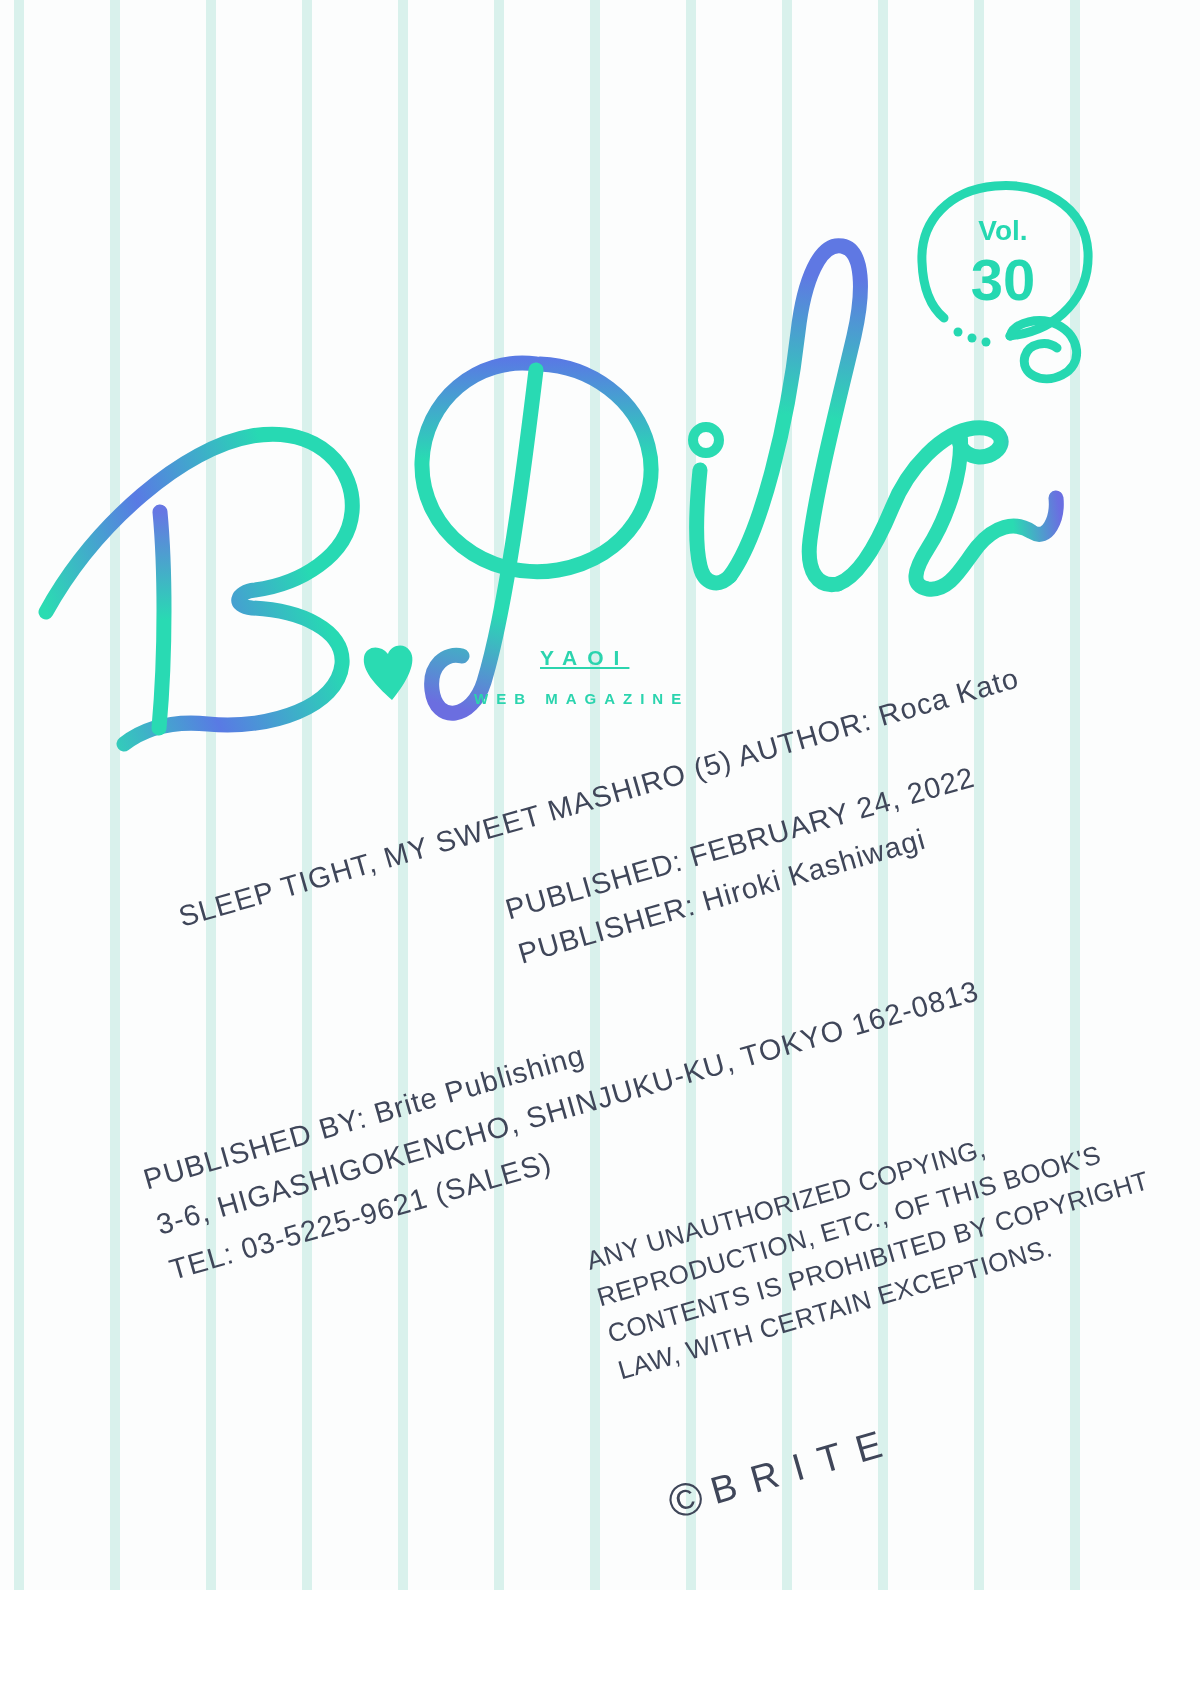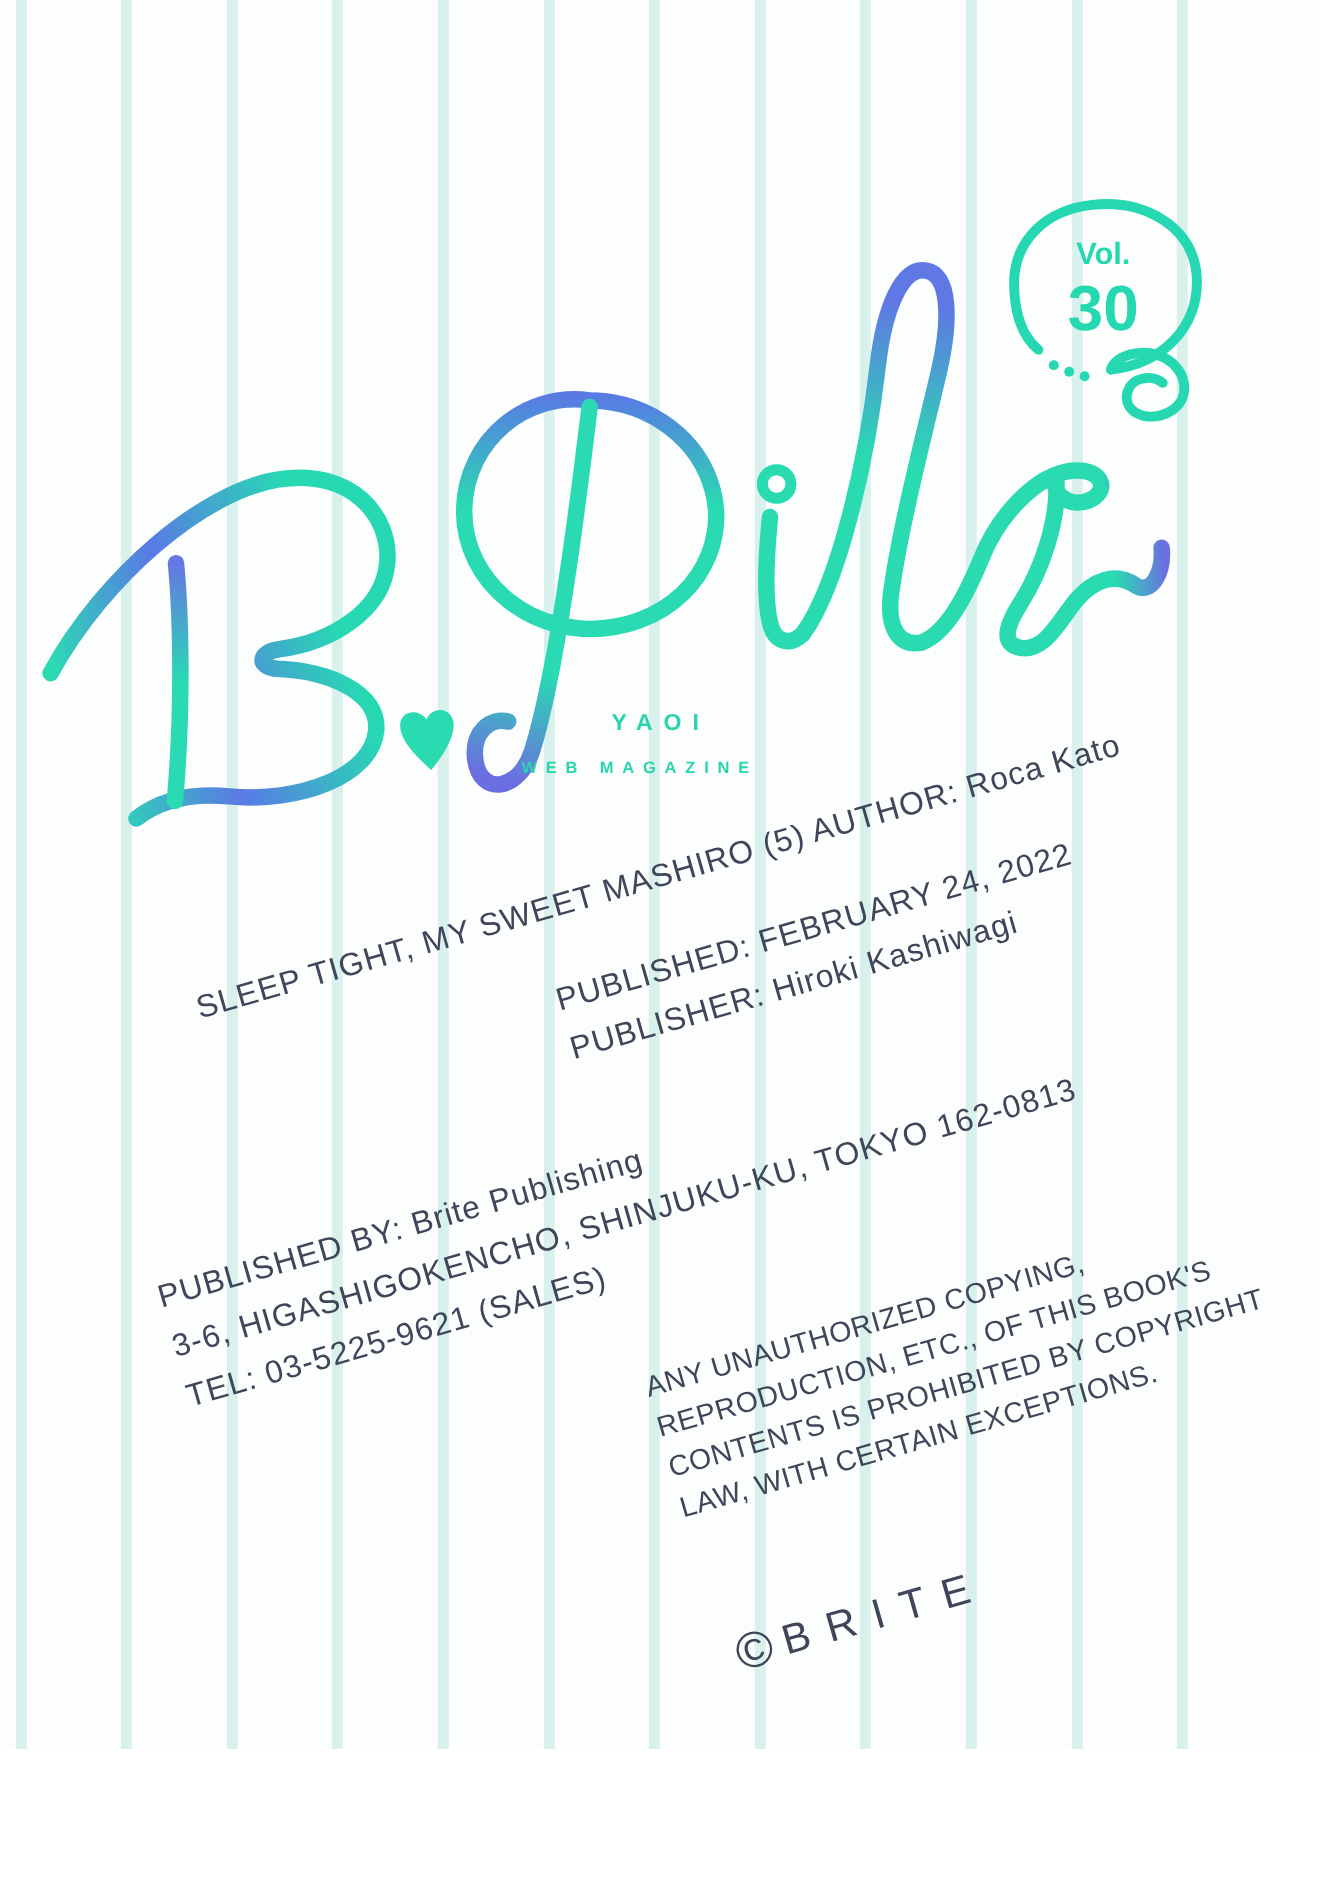--- a/index.html
+++ b/index.html
@@ -7,21 +7,21 @@
   .page{
     position:relative;width:1200px;height:1590px;overflow:hidden;
     background-color:#fcfdfd;
     background-image:repeating-linear-gradient(to right,
       rgba(216,241,236,0) 0px, rgba(216,241,236,0) 86px,
       #d9f1ec 86px, #d9f1ec 96px);
     background-position:-72px 0;
   }
   .logo-svg{position:absolute;left:0;top:0;width:1200px;height:1706px;}
   .tagline{position:absolute;color:#2bd4ae;font-weight:bold;white-space:nowrap;}
-  .tagline.yaoi{left:556px;top:646px;font-size:21px;letter-spacing:10px;}
+  .tagline.yaoi{left:540px;top:646px;font-size:21px;letter-spacing:10px;text-decoration:underline;}
   .tagline.webmag{left:474px;top:690px;font-size:15px;letter-spacing:8px;}
   .rot{position:absolute;transform-origin:0 0;color:#3f4659;white-space:nowrap;}
   .title-line{left:175px;top:902px;transform:rotate(-16deg);font-size:29px;letter-spacing:1px;}
   .pub-block{left:500px;top:888px;transform:rotate(-16deg);font-size:29px;letter-spacing:1px;line-height:46px;}
   .addr-block{left:138px;top:1158px;transform:rotate(-16deg);font-size:29px;letter-spacing:1px;line-height:47px;}
   .copy-block{left:582px;top:1243px;transform:rotate(-16deg);font-size:26px;letter-spacing:0.5px;line-height:38px;}
   .brand-block{left:662px;top:1478px;transform:rotate(-16deg);font-size:38px;letter-spacing:16px;}
   .brand-block .csym{font-size:46px;letter-spacing:10px;vertical-align:-3px;}
   .rot div{white-space:nowrap;}
 </style>

